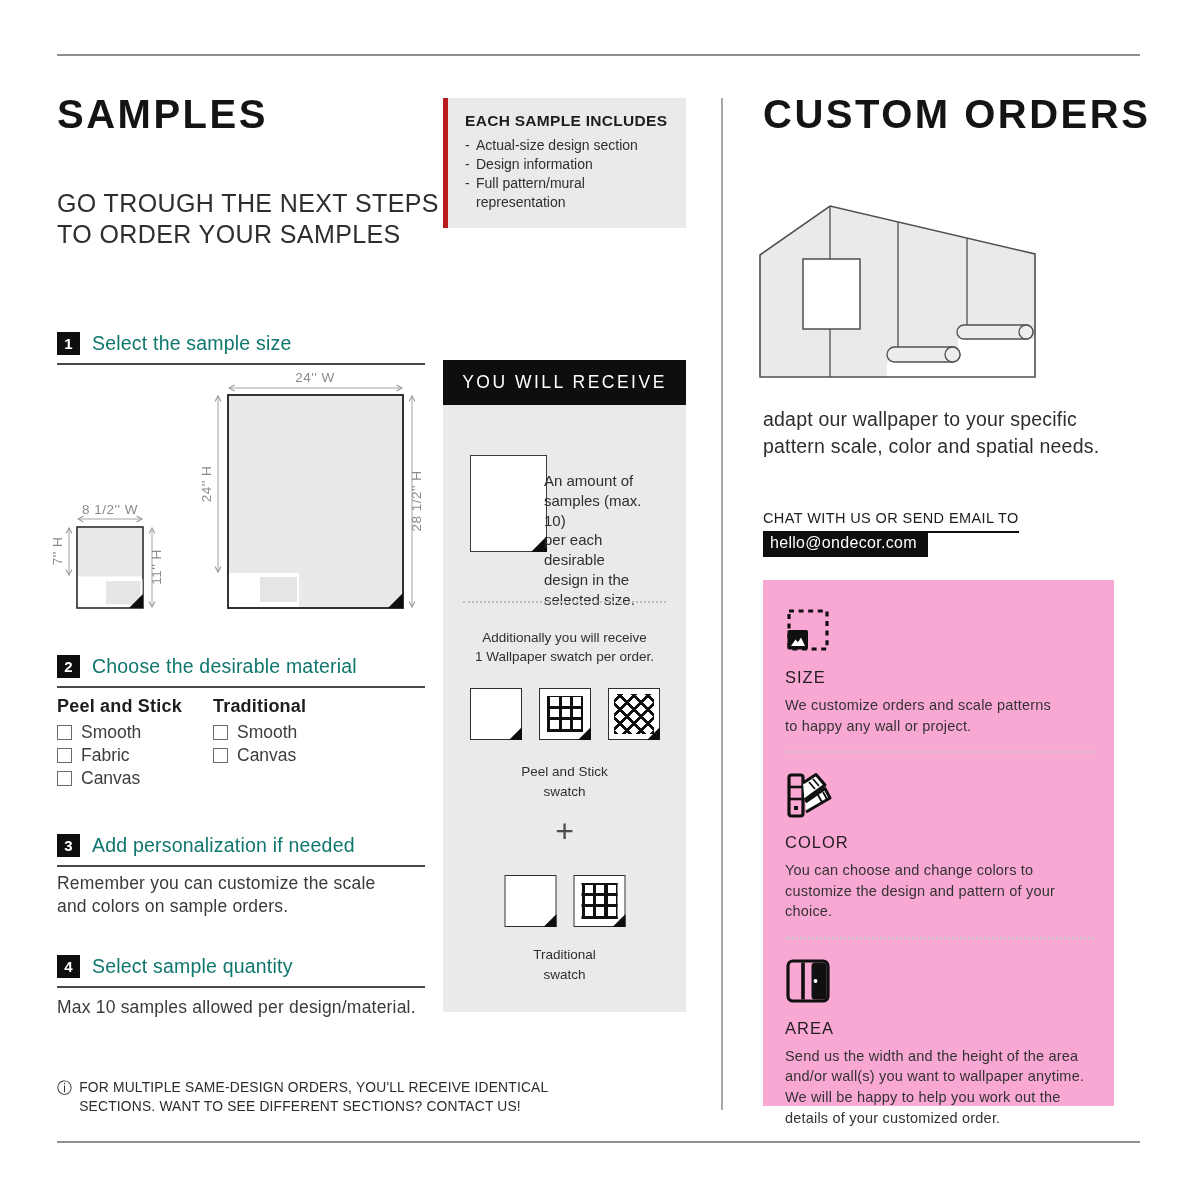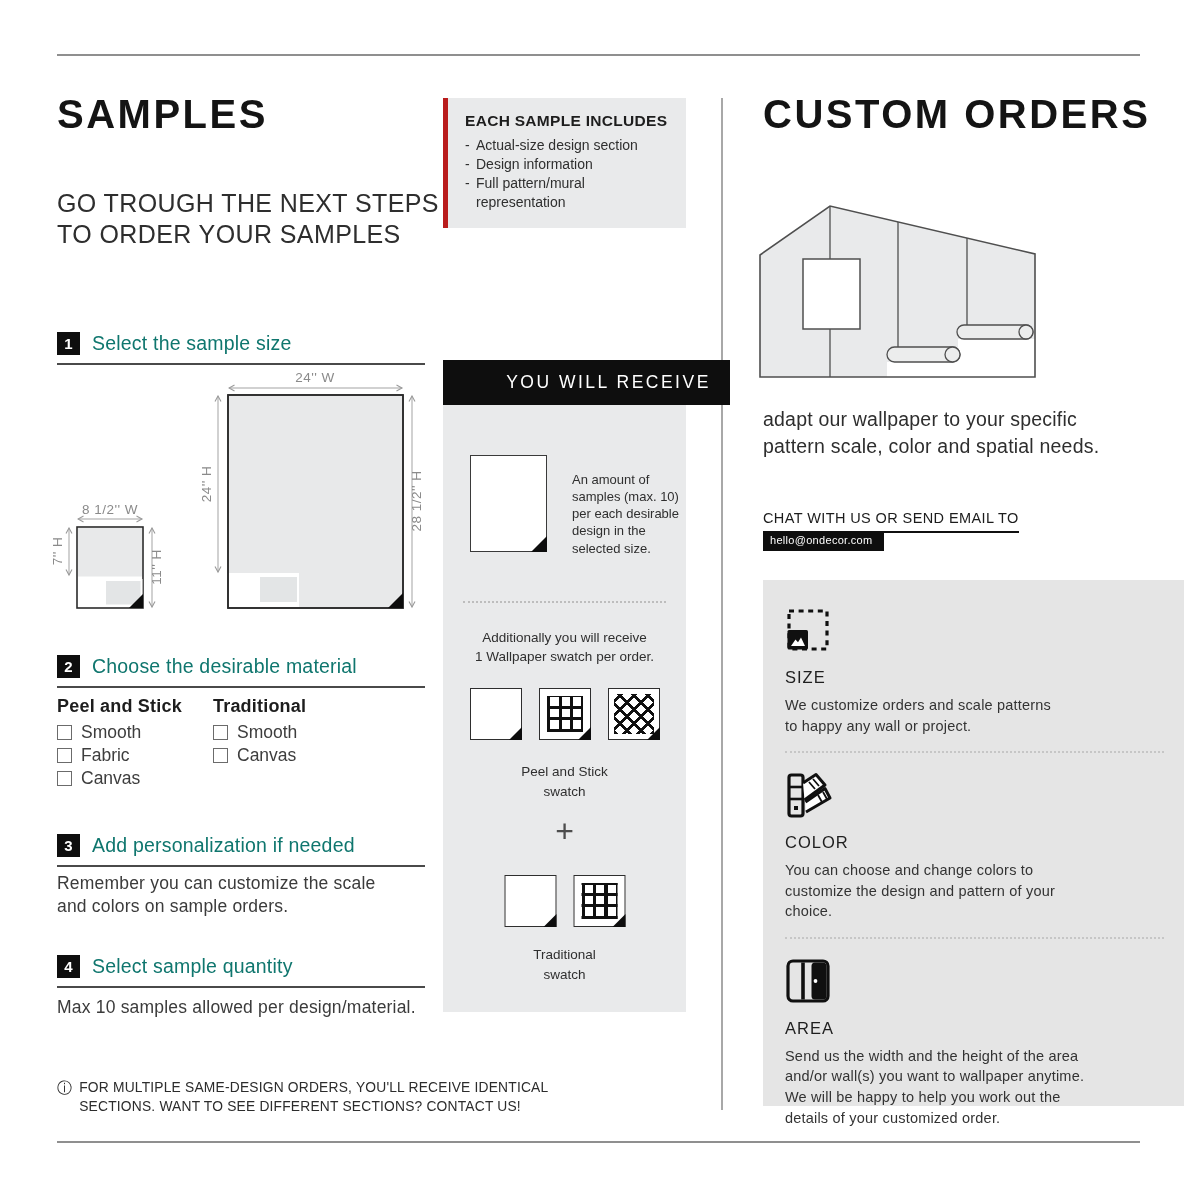--- a/index.html
+++ b/index.html
@@ -30,49 +30,49 @@
   .footnote .i-icon{font-size:15px;line-height:1.2;}
 
   
   .includes-box{position:absolute;left:443px;top:98px;width:243px;min-height:130px;background:#e9eaeb;
                 border-left:5px solid #b91c1c;box-sizing:border-box;padding:14px 12px 6px 17px;}
   .includes-title{font-size:15.5px;font-weight:700;color:#1d1d1d;letter-spacing:0.3px;margin-bottom:6px;}
   .inc-item{font-size:14px;line-height:1.35;color:#2f2f2f;position:relative;padding-left:11px;}
   .inc-item::before{content:"-";position:absolute;left:0;}
   .receive-bar{position:absolute;left:443px;top:360px;width:243px;height:45px;background:#0e0e0e;
                color:#fff;display:flex;align-items:center;justify-content:center;
-               font-size:17.5px;letter-spacing:2.5px;padding-left:44px;}
+               font-size:17.5px;letter-spacing:2.5px;}
   .receive-panel{position:absolute;left:443px;top:405px;width:243px;height:607px;background:#e9eaeb;}
   .sample-card{position:absolute;left:27px;top:50px;width:75px;height:95px;background:#fff;
                border:1.5px solid #3a3a3a;}
   .fold{position:absolute;right:-1px;bottom:-1px;width:0;height:0;border-style:solid;
         border-width:0 0 16px 16px;border-color:transparent transparent #0d0d0d transparent;}
   .fold.sm{border-width:0 0 13px 13px;}
-  .receive-text{position:absolute;left:129px;top:66px;width:120px;font-size:13px;line-height:1.32;color:#2f2f2f;}
+  .receive-text{position:absolute;left:101px;top:66px;width:120px;font-size:15px;line-height:1.32;color:#2f2f2f;}
   .dotted{border-top:2px dotted #bdbdbd;}
   .centered-txt{position:absolute;left:0;width:100%;text-align:center;color:#2f2f2f;}
   .swatch-row{position:absolute;left:50%;transform:translateX(-50%);display:flex;gap:17px;}
   .swatch{position:relative;width:52px;height:52px;background:#fff;border:1.5px solid #2e2e2e;box-sizing:border-box;}
   .pat{position:absolute;}
   .pat-grid{inset:7px;background-image:
       repeating-linear-gradient(0deg,#101010 0 3px,transparent 3px 11.5px),
       repeating-linear-gradient(90deg,#101010 0 3px,transparent 3px 11.5px);}
   .pat-cross{inset:5px;background-image:
       repeating-linear-gradient(45deg,#101010 0 3px,transparent 3px 10px),
       repeating-linear-gradient(-45deg,#101010 0 3px,transparent 3px 10px);}
   .plus-sign{position:absolute;left:0;width:100%;text-align:center;font-size:32px;font-weight:300;color:#4d4d4d;}
 
   
   .intro{position:absolute;left:763px;top:406px;font-size:19.5px;line-height:1.38;
          letter-spacing:0.2px;color:#2e2e2e;}
   .chat-label{position:absolute;left:763px;top:510px;font-size:14.5px;letter-spacing:0.4px;color:#1c1c1c;
               border-bottom:2px solid #101010;padding-bottom:5px;}
-  .email-box{position:absolute;left:763px;top:531px;background:#0e0e0e;color:#fff;font-size:11px;
+  .email-box{position:absolute;left:763px;top:531px;background:#0e0e0e;color:#fff;font-size:16px;
              padding:3px 11px 5px 7px;letter-spacing:0.3px;}
-  .features{position:absolute;left:763px;top:580px;width:421px;height:526px;background:#e5e5e5;
+  .features{position:absolute;left:763px;top:580px;width:351px;height:526px;background:#f9a8d4;
             box-sizing:border-box;padding:27px 20px 0 22px;}
   .feat-icon{height:47px;margin-bottom:14px;}
   .feat-name{font-size:16.5px;letter-spacing:1px;color:#1e1e1e;margin-bottom:8px;}
   .feat-text{font-size:14.5px;line-height:1.42;color:#333;letter-spacing:0.2px;}
   .feat-div{border-top:2px dotted #c6c6c6;margin:15px 0 19px;}
 </style>
 </head>
 <body>
 
 <div class="page">

